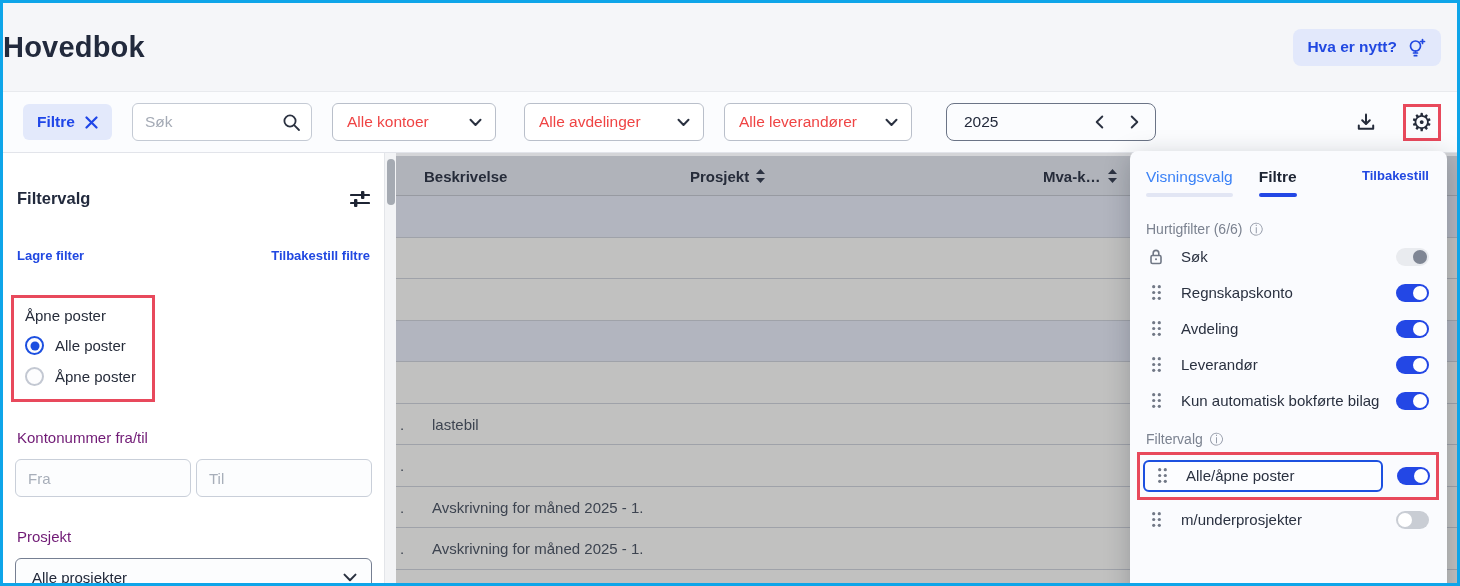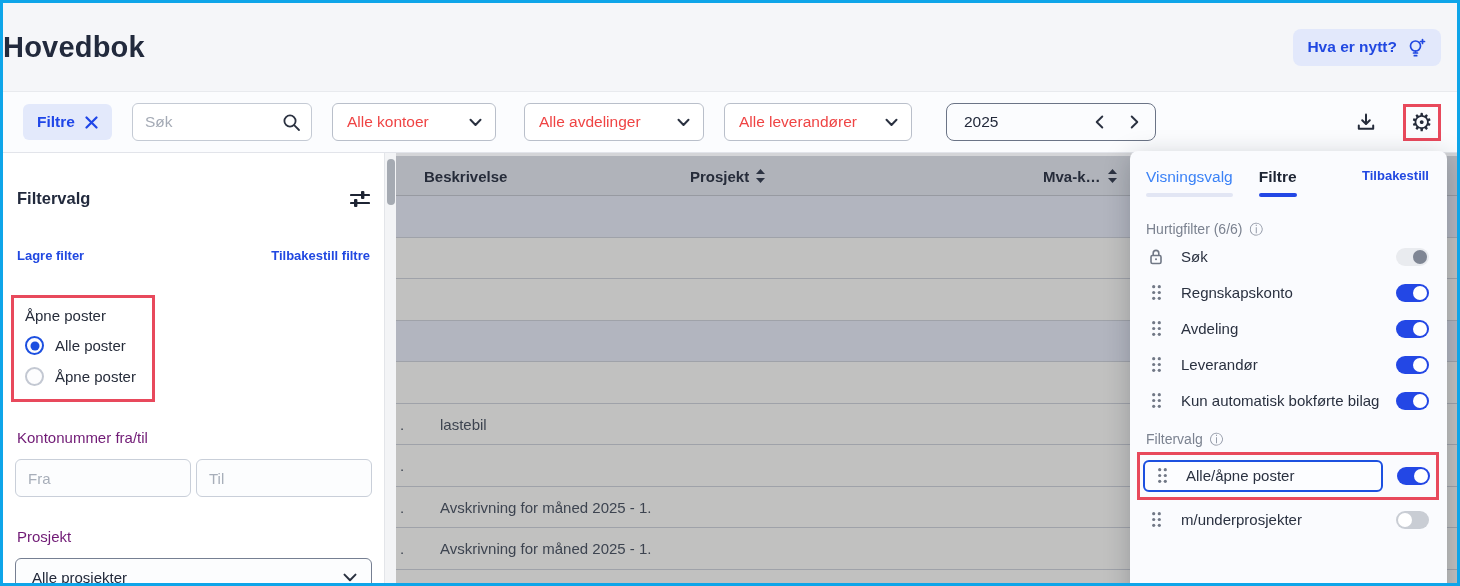--- a/index.html
+++ b/index.html
@@ -46,21 +46,21 @@
   .content{ position:absolute; top:150px; left:0; right:0; bottom:0; }
   
   .table-area{ position:absolute; left:393px; top:0; right:0; bottom:0; background:#d4d5d8; padding-top:3px; overflow:hidden; }
   .t-header{ height:40px; background:#b0b3ba; border-bottom:1px solid #979aa1; position:relative;
     font-weight:700; font-size:15px; color:#262c3a; }
   .t-header .hcell{ position:absolute; top:0; height:40px; display:flex; align-items:center; gap:7px; cursor:pointer; }
   .h-desc{ left:28px; } .h-prosjekt{ left:294px; } .h-mva{ left:647px; }
   .t-row{ height:41.5px; border-bottom:1px solid #9fa2a9; position:relative; font-size:15px; color:#3d4450; cursor:pointer; }
   .t-row.blue{ background:#b2b5bf; } .t-row.grey{ background:#c1c1c0; }
   .t-row .lead{ position:absolute; left:4px; top:50%; transform:translateY(-50%); }
-  .t-row .desc{ position:absolute; left:44px; top:50%; transform:translateY(-50%); white-space:nowrap; }
+  .t-row .desc{ position:absolute; left:36px; top:50%; transform:translateY(-50%); white-space:nowrap; }
   
   .side-scroll{ position:absolute; left:381px; top:0; width:12px; bottom:0; background:#f3f4f6; border-left:1px solid #e3e5e9; }
   .side-scroll .thumb{ position:absolute; left:2px; top:6px; width:8px; height:46px; border-radius:4px; background:#a5aab2; }
   
   .left-panel{ position:absolute; left:0; top:0; width:381px; bottom:0; background:#fff; padding:0 12px; overflow:hidden; }
   .fp-head{ display:flex; justify-content:space-between; align-items:center; margin-top:36px; padding:0 2px 0 2px; }
   .fp-title{ font-size:16.5px; font-weight:700; color:#222a3d; }
   .fp-links{ display:flex; justify-content:space-between; margin-top:40px; padding:0 2px; }
   .blue-link{ color:#2148e1; font-size:13px; font-weight:700; text-decoration:none; cursor:pointer; }
   .radio-annotation{ margin-top:32px; margin-left:-4px; border:3px solid #e8495c; width:144px; padding:9px 10px 13px 11px; }

